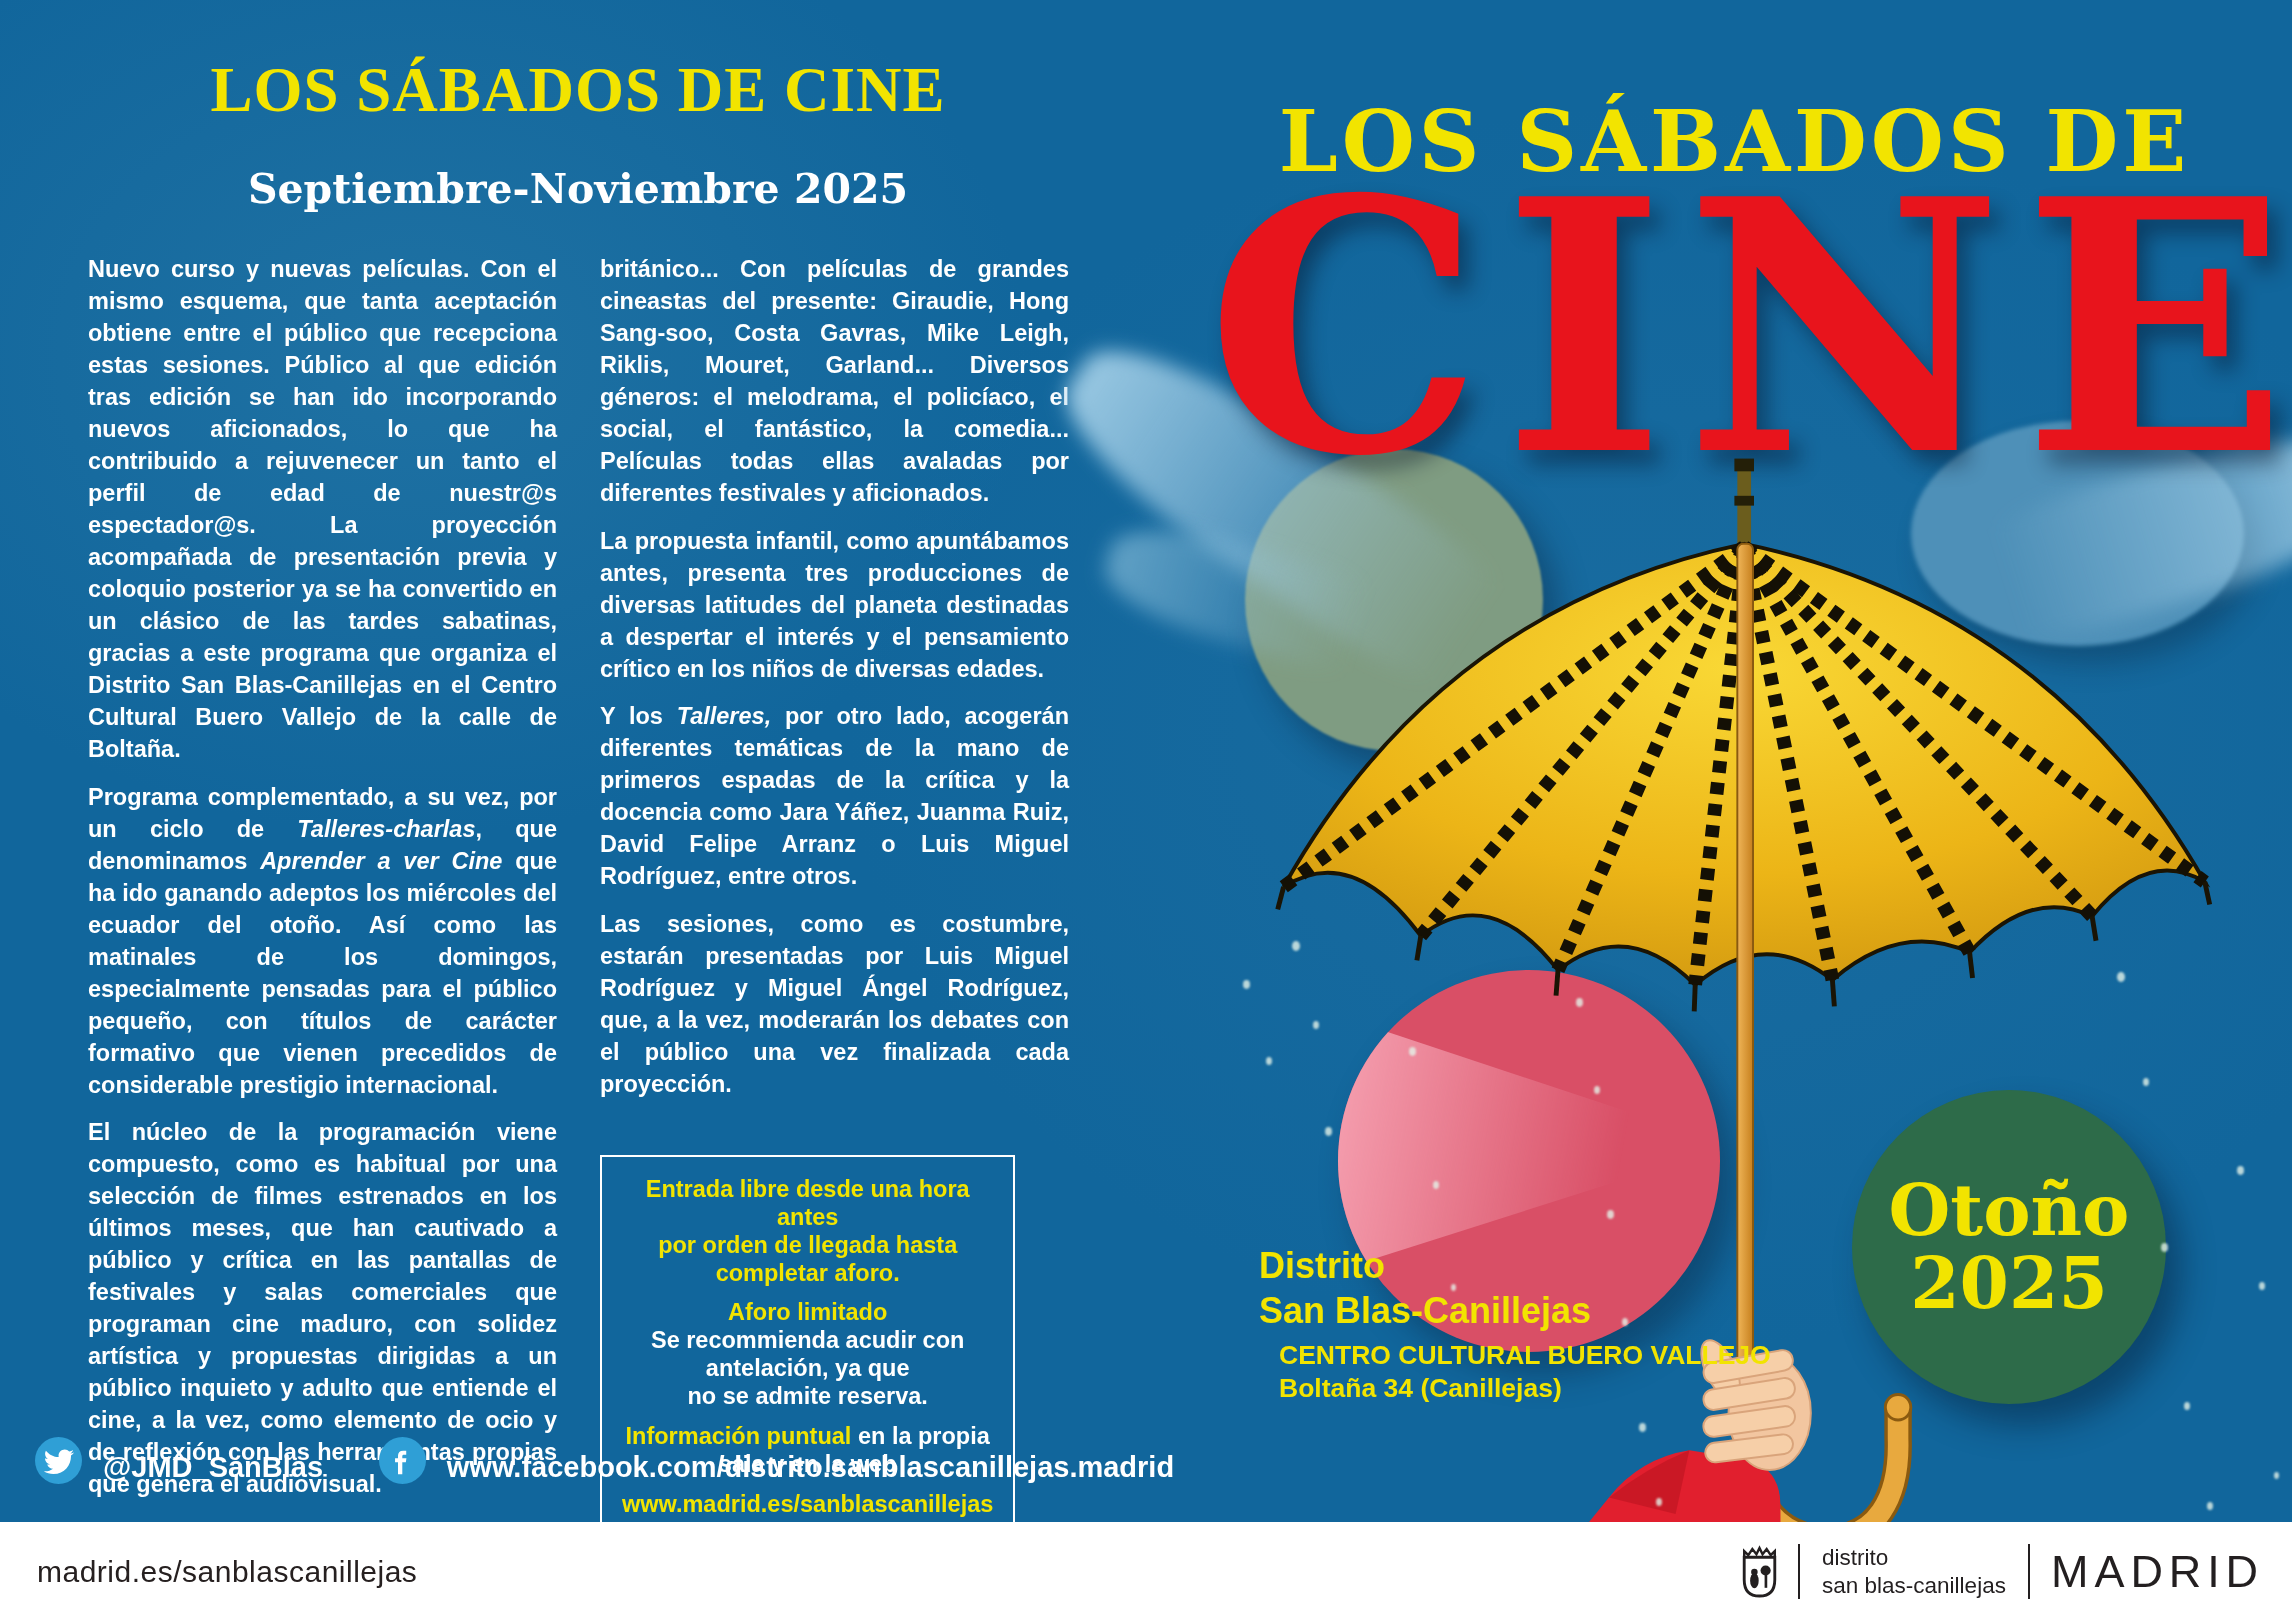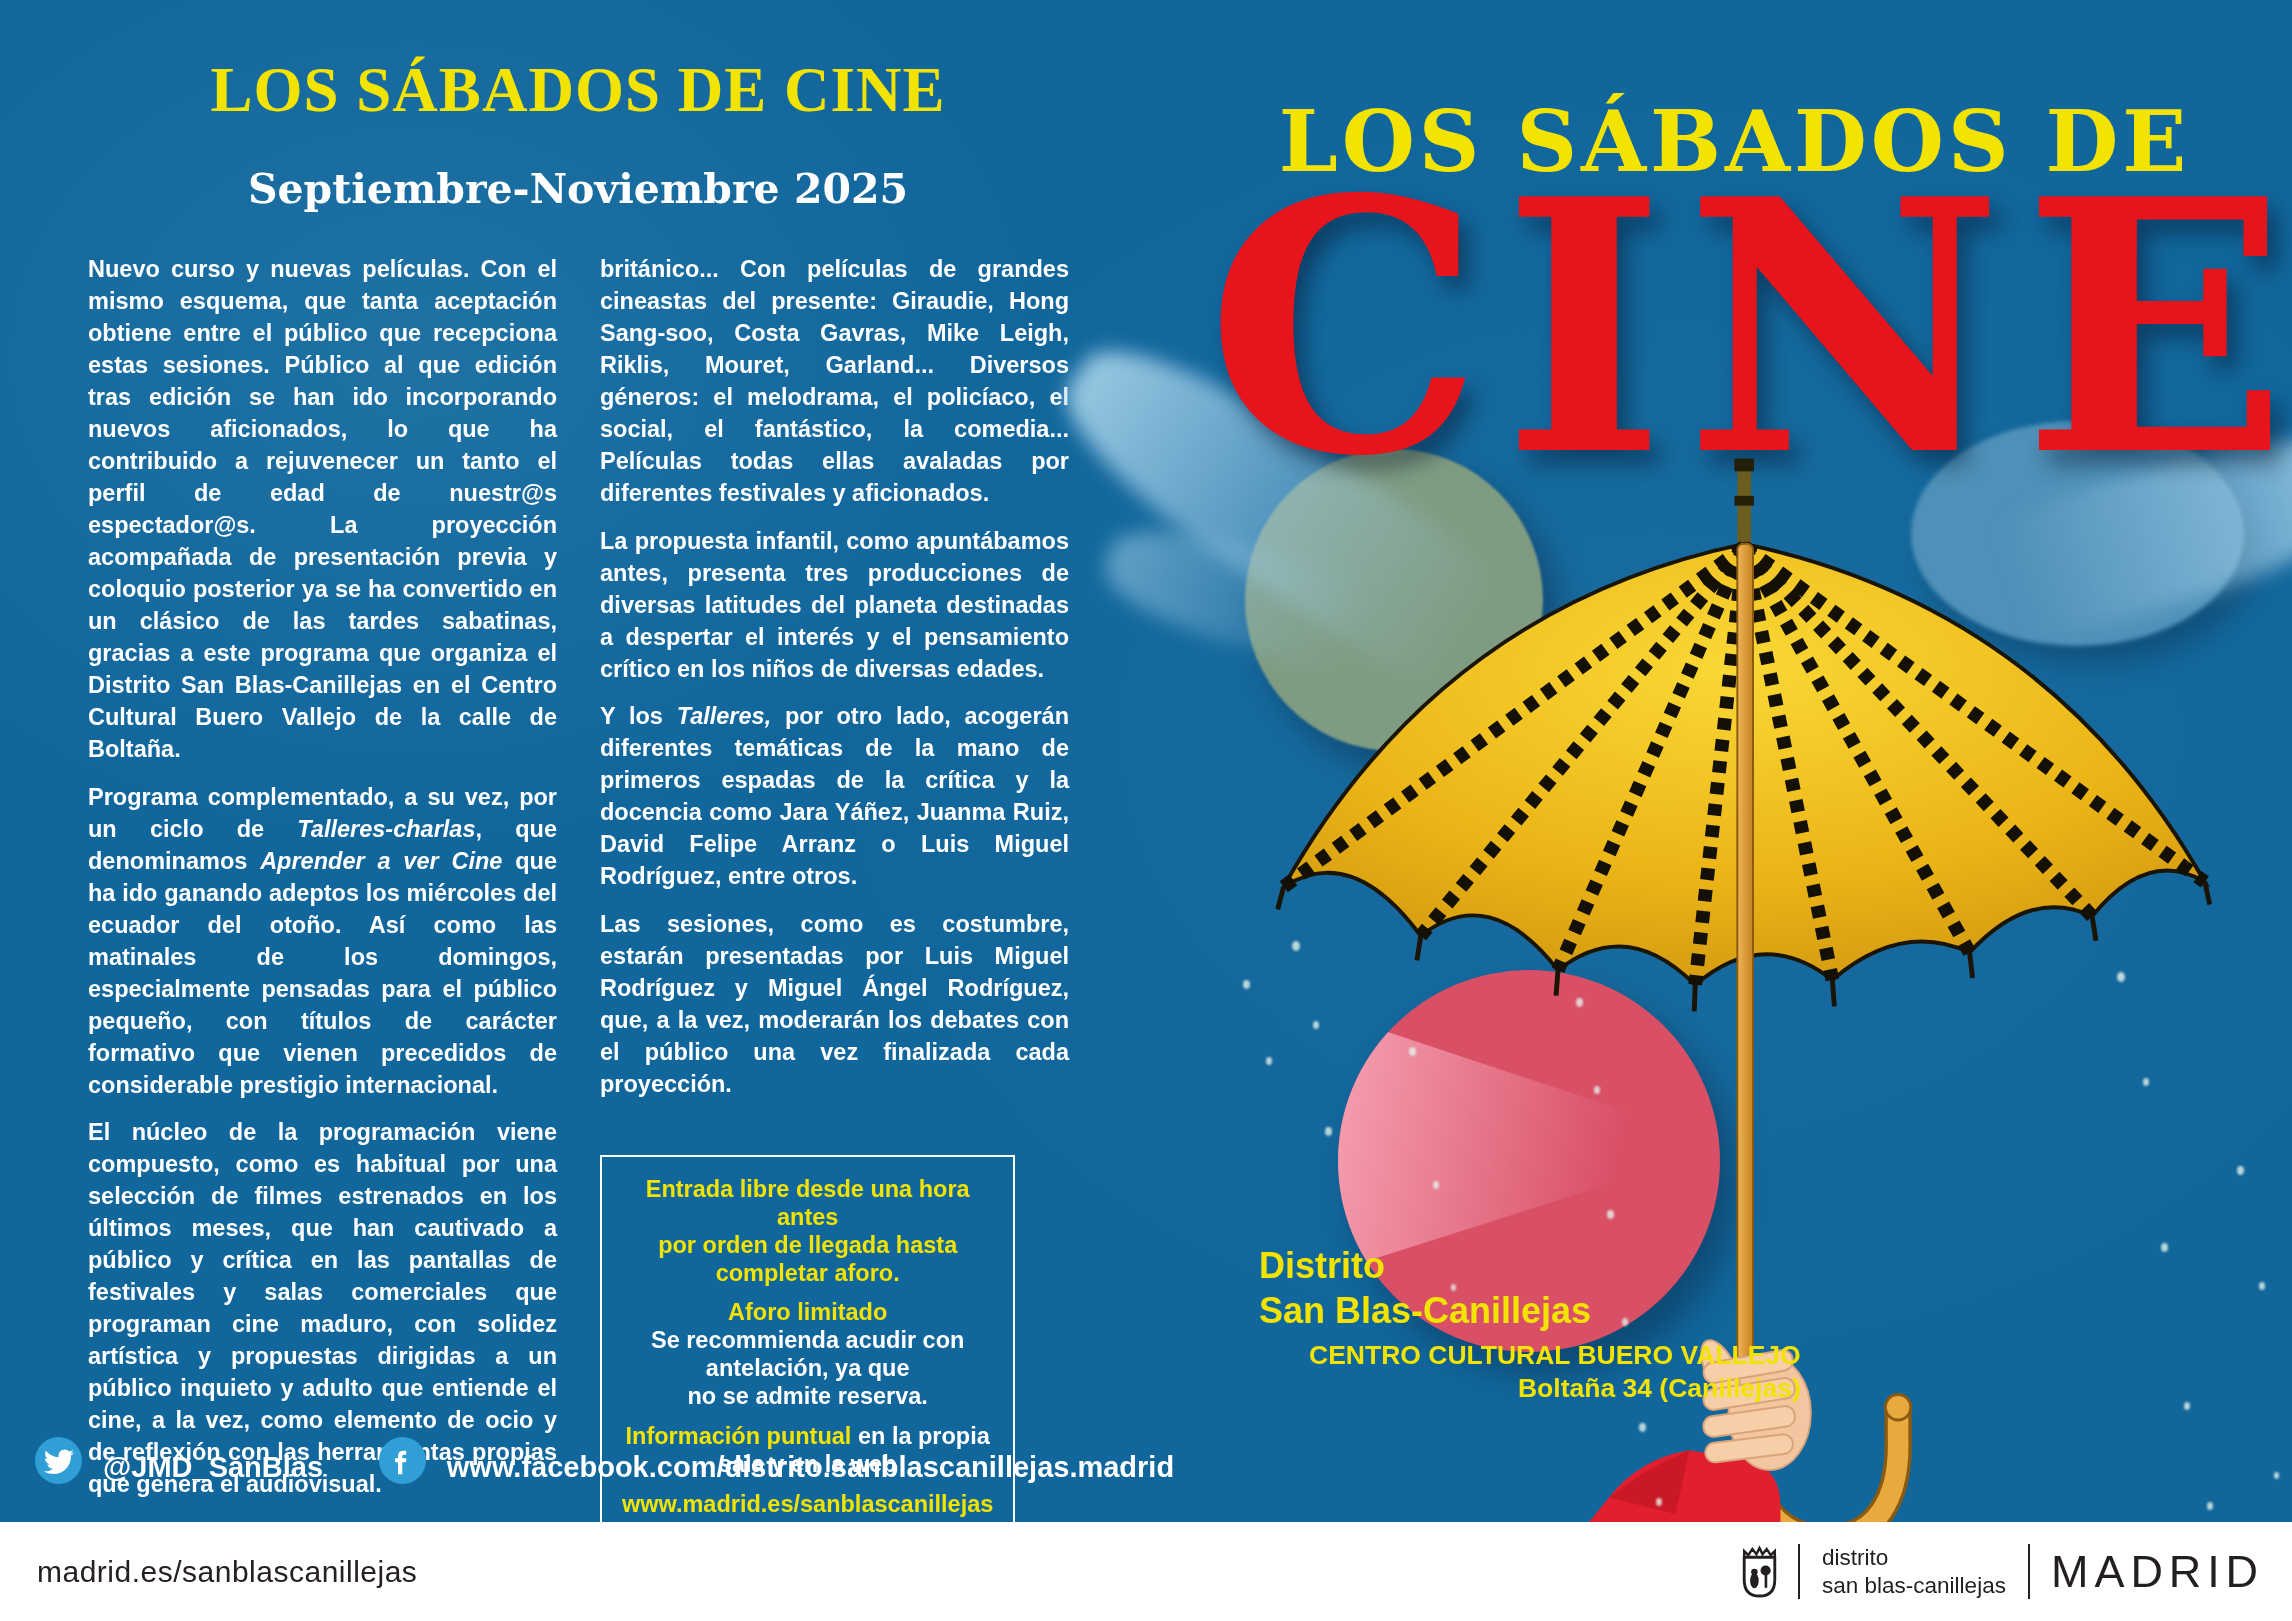--- a/index.html
+++ b/index.html
@@ -65,22 +65,22 @@
     font-family:"DejaVu Serif",serif;font-weight:bold;font-size:84px;letter-spacing:3.9px;color:#f2e400;
   }
   .r-cine{
     position:absolute;left:1206px;top:145px;width:1059px;text-align:center;
     font-family:"DejaVu Serif",serif;font-weight:bold;font-size:348px;line-height:1.05;
     letter-spacing:19.6px;color:#e8141c;text-shadow:9.8px 13.7px 21.6px rgba(5,15,35,.45);
   }
   .umbrella{position:absolute;left:1215px;top:431px;width:1078px;height:1190px;}
   .r-district{position:absolute;left:1259px;top:1243px;color:#f2e400;font-weight:bold;
     font-size:36px;line-height:45px;}
-  .r-venue{position:absolute;left:1309px;top:1339px;color:#f2e400;font-weight:bold;
-    font-size:26.5px;line-height:33px;text-align:right;}
+  .r-venue{position:absolute;left:1279px;top:1339px;color:#f2e400;font-weight:bold;
+    font-size:26.5px;line-height:33px;}
   .drop{position:absolute;border-radius:50%;background:rgba(228,242,232,.8);filter:blur(1px);}
   
   .footer{position:absolute;left:0;top:1522px;width:2293px;height:99px;background:#ffffff;
     display:flex;align-items:center;color:#231f20;}
   .f-url{margin-left:37px;font-size:30px;letter-spacing:0.5px;color:#262020;}
   .f-right{margin-left:auto;margin-right:29px;display:flex;align-items:center;gap:21.6px;}
   .f-div{width:2px;height:55px;background:#231f20;}
   .f-lines{font-size:22.5px;line-height:27.4px;}
   .f-brand{font-size:45px;letter-spacing:5.9px;font-weight:500;}
 </style>
@@ -147,20 +147,24 @@
   <div class="beam beam2"></div>
   <div class="beam beam3"></div>
 
   <div class="r-title">LOS SÁBADOS DE</div>
   <div class="r-cine">CINE</div>
 
   <div class="c-pink">
       <div class="wedge"></div>
     </div>
 
+  <div class="c-green">
+    <div class="b1">Otoño</div>
+    <div class="b2">2025</div>
+  </div>
 
   <svg class="umbrella" viewBox="0 0 1100 1214">
     <defs>
       <radialGradient id="gold" cx="0.49" cy="0.28" r="0.85">
         <stop offset="0" stop-color="#f9d835"></stop>
         <stop offset="0.55" stop-color="#ecb517"></stop>
         <stop offset="1" stop-color="#c98f0e"></stop>
       </radialGradient>
       <linearGradient id="shaft" x1="0" y1="0" x2="1" y2="0">
         <stop offset="0" stop-color="#f0b659"></stop>

